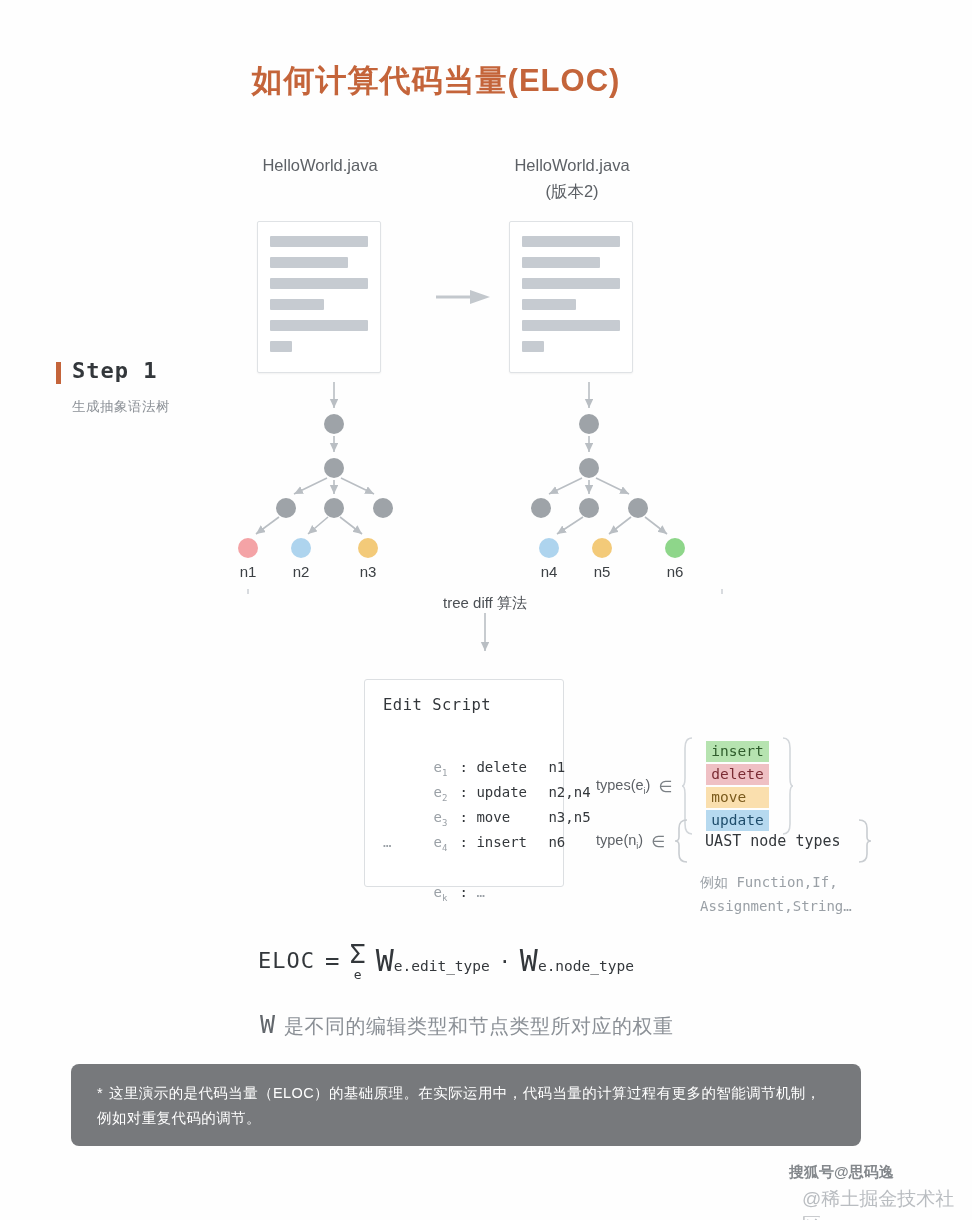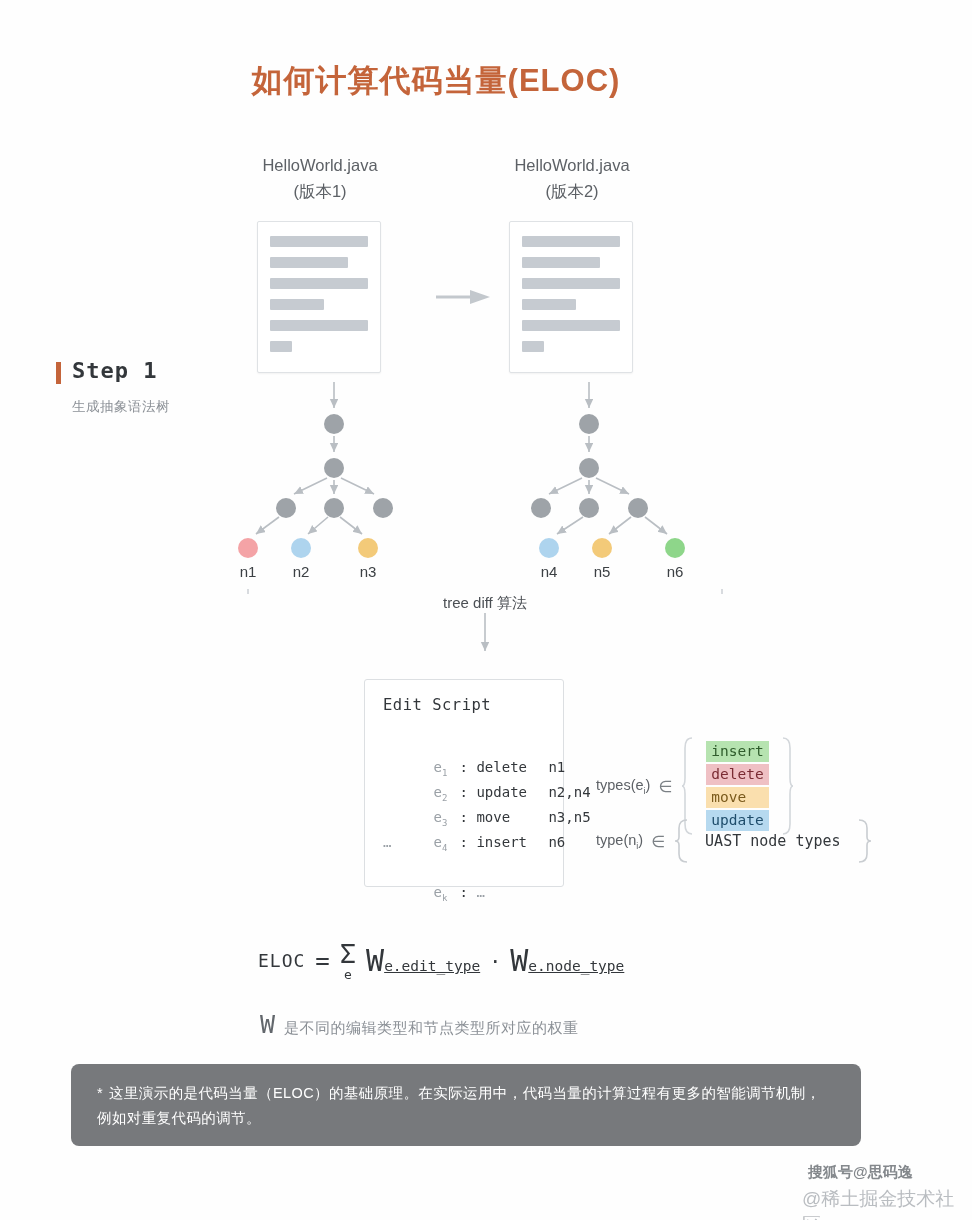--- a/index.html
+++ b/index.html
@@ -241,50 +241,50 @@
   #formula {
     position: absolute;
     left: 258px;
     top: 940px;
     display: flex;
     align-items: center;
     font-family: "DejaVu Sans Mono", monospace;
     color: #33373b;
     white-space: nowrap;
   }
-  #formula .f-eloc { font-size: 18px; letter-spacing: 1px; }
+  #formula .f-eloc { font-size: 22px; letter-spacing: 1px; }
   #formula .f-eq { font-size: 24px; margin: 0 10px; }
   .sigma-wrap {
     display: inline-flex;
     flex-direction: column;
     align-items: center;
     line-height: 1;
     margin-right: 10px;
   }
   .sigma-wrap .sig { font-size: 27px; }
   .sigma-wrap .sig-sub { font-size: 13px; margin-top: 1px; }
   #formula .f-w { font-size: 30px; }
-  #formula .f-sub { font-size: 14.5px; text-decoration: underline; }
+  #formula .f-sub { font-size: 14.5px; }
   #formula .f-dot { font-size: 20px; margin: 0 9px; }
 
   #w-note {
     position: absolute;
     left: 260px;
     top: 1010px;
     display: flex;
     align-items: baseline;
     color: #8b9096;
   }
   #w-note .wn-w {
     font-family: "DejaVu Sans Mono", monospace;
     font-size: 25px;
     color: #62676c;
     margin-right: 9px;
   }
-  #w-note .wn-text { font-size: 15px; letter-spacing: 0.5px; }
+  #w-note .wn-text { font-size: 20px; letter-spacing: 0.5px; }
 
   
   #footnote {
     position: absolute;
     left: 71px;
     top: 1064px;
     width: 790px;
     height: 82px;
     background: #77797c;
     border-radius: 8px;
@@ -293,21 +293,21 @@
     color: #ffffff;
     font-size: 14.5px;
     line-height: 25px;
     letter-spacing: 0.4px;
   }
   #footnote .star { margin-right: 6px; }
 
   
   #watermark-1 {
     position: absolute;
-    left: 808px;
+    left: 789px;
     top: 1163px;
     font-size: 15px;
     font-weight: bold;
     color: #6f7479;
     opacity: 0.85;
   }
   #watermark-2 {
     position: absolute;
     left: 802px;
     top: 1186px;
@@ -318,21 +318,20 @@
 </style>
 </head>
 <body>
 
 <div class="page">
 
   <div id="title">如何计算代码当量(ELOC)</div>
 
   <div class="file-caption" id="caption-v1">
     <span>HelloWorld.java</span>
-    <span class="cap-line2">(版本1)</span>
   </div>
   <div class="file-caption" id="caption-v2">
     <span>HelloWorld.java</span>
     <span class="cap-line2">(版本2)</span>
   </div>
 
   <div class="doc-card" id="doc-v1">
     <div class="doc-line" style="width:100%"></div>
     <div class="doc-line" style="width:80%"></div>
     <div class="doc-line" style="width:100%"></div>
@@ -470,20 +469,22 @@
     <span class="brace-wrap">
       <svg width="14" height="46" viewBox="0 0 14 46">
         <path d="M12,2 Q4,2 4,10 L4,19 Q4,23 0,23 Q4,23 4,27 L4,36 Q4,44 12,44" fill="none" stroke="#c9cdd1" stroke-width="1.6"></path>
       </svg>
       <span id="uast-text">UAST node types</span>
       <svg width="14" height="46" viewBox="0 0 14 46">
         <path d="M2,2 Q10,2 10,10 L10,19 Q10,23 14,23 Q10,23 10,27 L10,36 Q10,44 2,44" fill="none" stroke="#c9cdd1" stroke-width="1.6"></path>
       </svg>
     </span>
   </div>
+  <div id="uast-example">例如 Function,If,
+Assignment,String…</div>
 
   <div id="formula">
     <span class="f-eloc">ELOC</span>
     <span class="f-eq">=</span>
     <span class="sigma-wrap">
       <span class="sig">Σ</span>
       <span class="sig-sub">e</span>
     </span>
     <span><span class="f-w">W</span><span class="f-sub">e.edit_type</span></span>
     <span class="f-dot">·</span>

